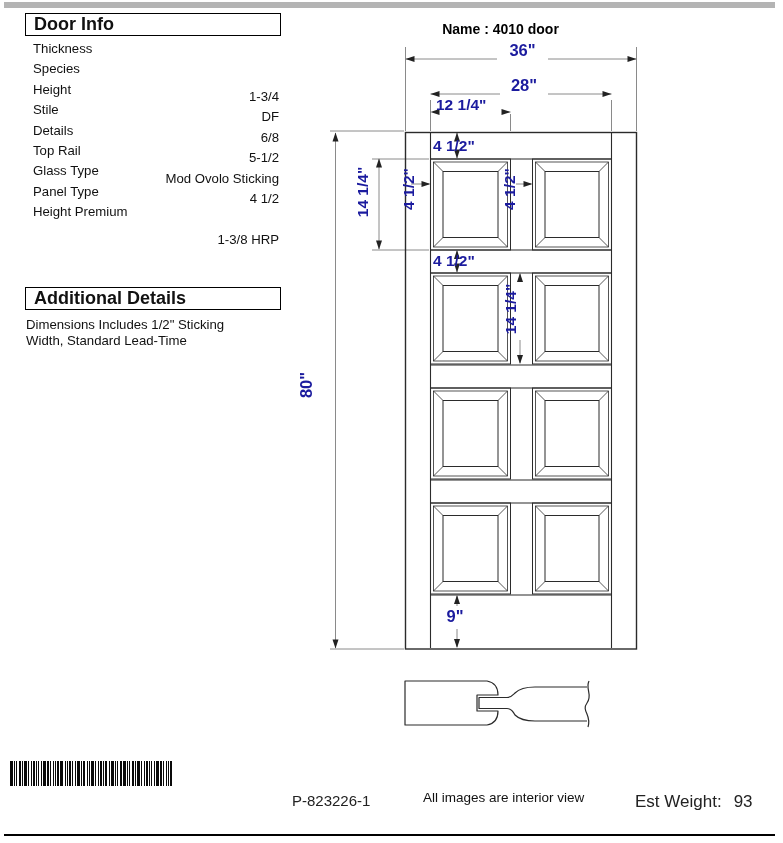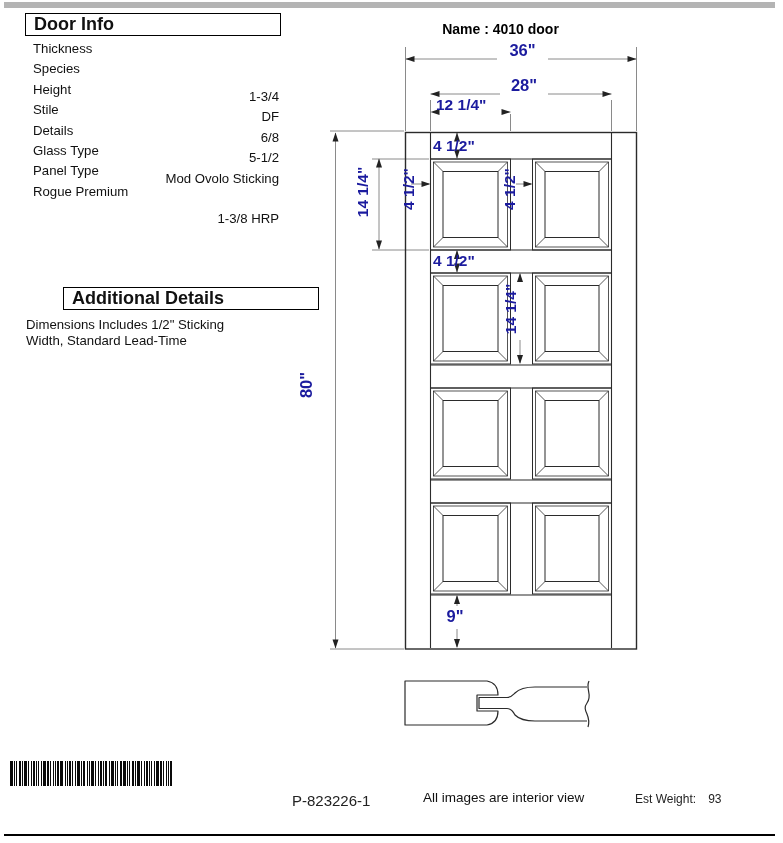--- a/index.html
+++ b/index.html
@@ -10,21 +10,21 @@
   }
   .top-bar { position:absolute; left:4px; top:2px; width:771px; height:6px; background:#b4b4b4; }
   .bottom-rule { position:absolute; left:4px; top:834px; width:771px; height:2px; background:#000; }
 
   .hdr-box {
     position:absolute; left:25px; width:256px; height:23px;
     border:1.5px solid #000; background:#fff;
     font-size:18px; font-weight:bold; line-height:20px; padding-left:8px;
   }
   #door-info-header { top:13px; }
-  #additional-header { top:287px;margin-left:38px; }
+  #additional-header { top:287px; }
 
   .spec-table { position:absolute; left:25px; top:39px; width:256px; }
   .spec-row { display:flex; justify-content:space-between; height:20.4px; font-size:13.2px; line-height:20.4px; }
   .spec-row .lbl { padding-left:8px; white-space:nowrap; }
   .spec-row .val { padding-right:2px; white-space:nowrap; text-align:right;margin-top:48px; }
 
   .details-text { position:absolute; left:26px; top:317px; width:268px; font-size:13.2px; line-height:15.8px; }
 
   .drawing-title {
     position:absolute; left:378px; top:21px; width:245px; text-align:center;
@@ -34,21 +34,21 @@
   #door-svg { position:absolute; left:280px; top:38px; }
   #profile-svg { position:absolute; left:400px; top:676px; }
 
   .dimtext { font-family:"Liberation Sans", sans-serif; font-weight:600; fill:#1b1b9e; font-size:15.5px; }
   .dimtext.big { font-size:16.5px; }
 
   .barcode { position:absolute; left:10px; top:761px; width:168px; height:25px; }
 
   .part-number { position:absolute; left:292px; top:792px; font-size:15px; color:#222; }
   .interior-note { position:absolute; left:423px; top:790px; font-size:13.5px; color:#111; }
-  .est-weight { position:absolute; left:620px; top:792px; font-size:12px; color:#222;padding-left:15px; }
+  .est-weight { position:absolute; left:620px; top:792px; font-size:17px; color:#222;padding-left:15px; }
   .est-weight .wv { margin-left:12px; }
 </style>
 </head>
 <body>
 
 <div class="top-bar"></div>
 
 <div class="hdr-box" id="door-info-header">
   <span>Door Info</span>
 </div>
@@ -68,29 +68,33 @@
     </div>
   <div class="spec-row">
       <span class="lbl">Stile</span>
       <span class="val">5-1/2</span>
     </div>
   <div class="spec-row">
       <span class="lbl">Details</span>
       <span class="val">Mod Ovolo Sticking</span>
     </div>
   <div class="spec-row">
+      <span class="lbl">Top Rail</span>
+      <span class="val">4 1/2</span>
+    </div>
+  <div class="spec-row">
       <span class="lbl">Glass Type</span>
       <span class="val"></span>
     </div>
   <div class="spec-row">
       <span class="lbl">Panel Type</span>
       <span class="val">1-3/8 HRP</span>
     </div>
   <div class="spec-row">
-      <span class="lbl">Rogue Premium</span>
+      <span class="lbl">Height Premium</span>
       <span class="val"></span>
     </div>
 </div>
 
 <div class="hdr-box" id="additional-header">
   <span>Additional Details</span>
 </div>
 
 <div class="details-text">
   <div>Dimensions Includes 1/2" Sticking</div>

